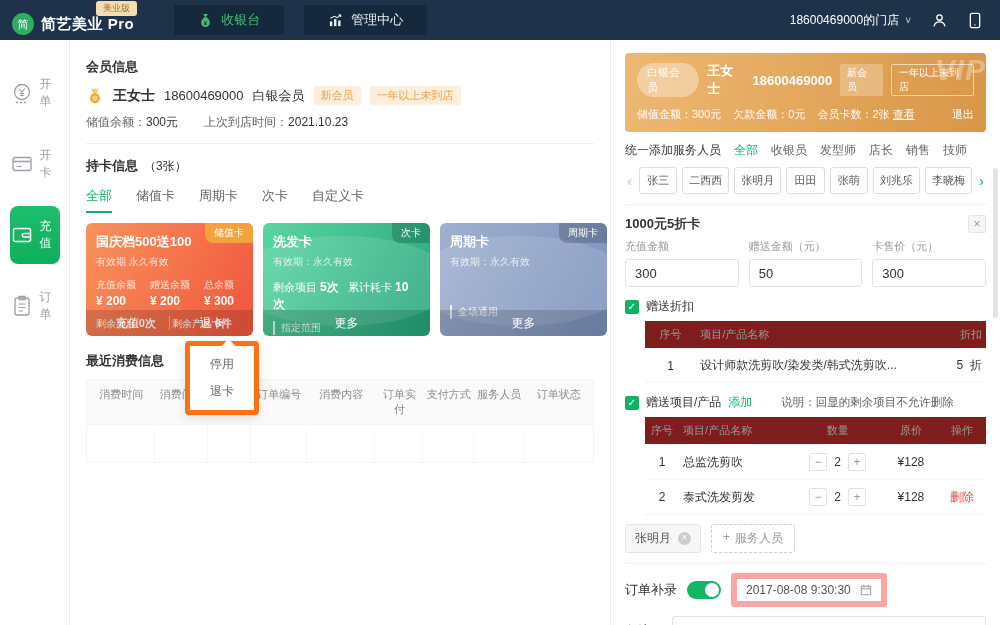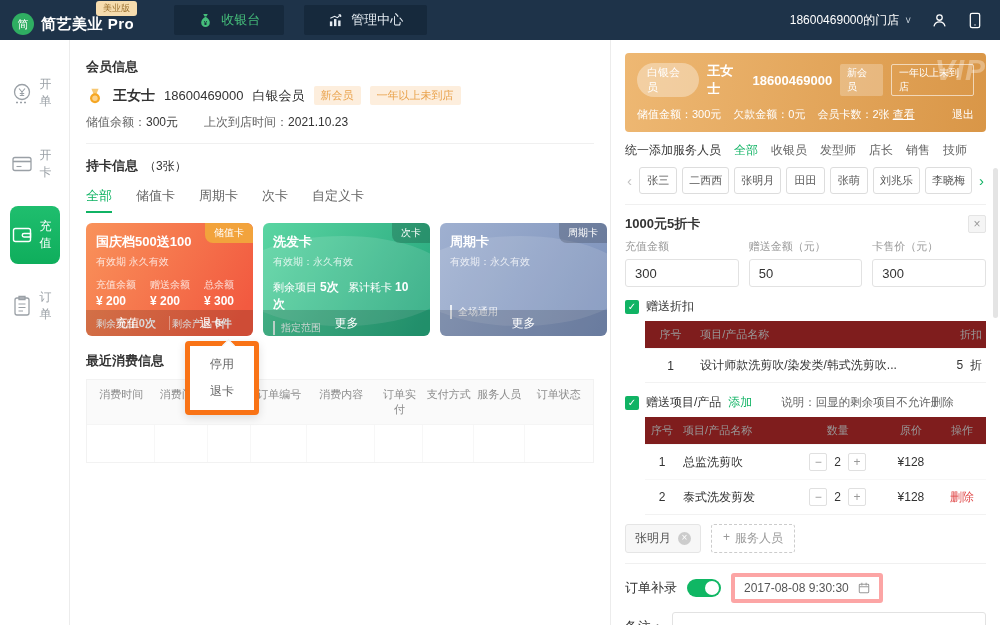--- a/index.html
+++ b/index.html
@@ -161,21 +161,21 @@
   .sel-chip .rm { width:13px; height:13px; border-radius:50%; background:#ccc; color:#fff; font-size:10px;
     line-height:12px; text-align:center; cursor:pointer; }
   .dash-btn { border:1px dashed #ccc; border-radius:3px; padding:5px 11px; font-size:12px; color:#999;
     cursor:pointer; display:flex; gap:5px; }
 
   .makeup-row { display:flex; align-items:center; gap:10px; margin-top:9px; }
   .makeup-label { font-size:13px; color:#333; }
   .toggle { width:34px; height:18px; border-radius:9px; background:#10b764; position:relative; cursor:pointer; }
   .toggle::after { content:""; position:absolute; right:2px; top:2px; width:14px; height:14px;
     border-radius:50%; background:#fff; }
-  .dt-box { border:4px solid #fca5a5; border-radius:3px; padding:4px 9px; font-size:12px; color:#555;
+  .dt-box { border:6px solid #fca5a5; border-radius:3px; padding:4px 9px; font-size:12px; color:#555;
     display:flex; align-items:center; gap:9px; cursor:pointer; }
 
   .note-row { display:flex; align-items:center; gap:8px; margin-top:9px; }
   .note-row label { font-size:13px; color:#333; white-space:nowrap; }
   .note-row input { flex:1; height:30px; border:1px solid #e2e2e2; border-radius:3px; padding:0 8px;
     font-size:12px; outline:none; font-family:inherit; }
 
   .rscrollbar { position:absolute; right:2px; top:128px; width:5px; height:150px; background:#e4e4e4;
     border-radius:3px; }
 

